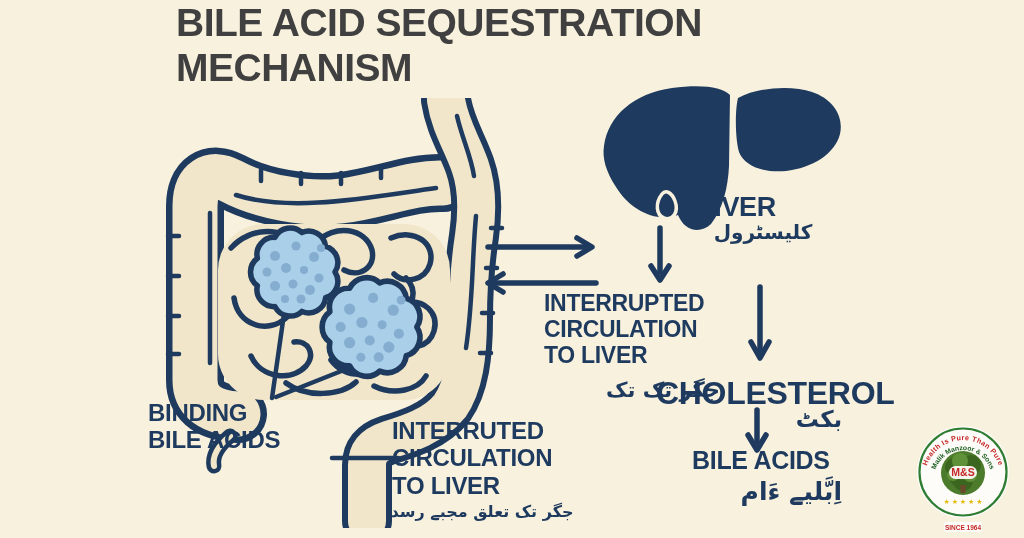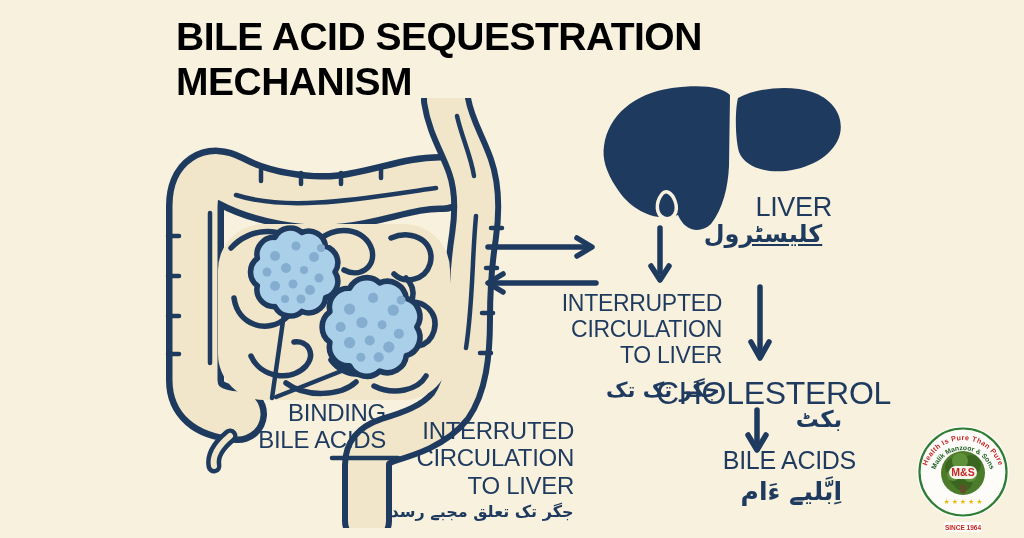--- a/index.html
+++ b/index.html
@@ -2,37 +2,37 @@
 <html><head>
 <meta charset="utf-8">
 <style>
   html,body { margin:0; padding:0; }
   .canvas {
     position:relative; width:1024px; height:538px;
     background:#f8f1de; overflow:hidden;
     font-family:"Liberation Sans","DejaVu Sans",sans-serif;
   }
   .title {
-    position:absolute; left:176px; top:14px; margin:0;
+    position:absolute; left:176px; top:0; margin:0;
     font-size:39px; line-height:1.16; letter-spacing:-0.5px;
-    font-weight:bold; color:#000000;
+    font-weight:bold; color:#404040;
   }
   .title span { display:block; }
   .lbl {
-    position:absolute; color:#1e3a5e; font-weight:normal;
-    text-align:right; letter-spacing:-0.3px;
+    position:absolute; color:#1e3a5e; font-weight:bold;
+    text-align:left; letter-spacing:-0.3px;
   }
   .lbl span { display:block; }
   .urdu {
     position:absolute; color:#1e3a5e; font-weight:bold;
     text-align:center; direction:rtl;
     font-family:"DejaVu Sans",sans-serif;
   }
   #lbl-liver  { left:698px; top:192px; width:134px; font-size:27px; }
-  #urdu-liver { left:688px; top:220px; width:150px; font-size:24px;text-decoration:underline; }
+  #urdu-liver { left:688px; top:220px; width:150px; font-size:20px; }
   #lbl-circ-r { left:544px; top:290px; width:178px; font-size:23px; line-height:1.14; }
   #urdu-circ-r{ left:580px; top:378px; width:166px; font-size:21px; }
   #lbl-chol   { left:656px; top:375px; width:182px; font-size:32px; }
   #urdu-chol  { left:784px; top:406px; width:70px;  font-size:23px; }
   #lbl-bile   { left:692px; top:446px; width:164px; font-size:25px; }
   #urdu-bile  { left:692px; top:477px; width:150px; font-size:25px;text-align:right; }
   #lbl-psyl   { left:148px; top:399px; width:238px; font-size:24px; line-height:1.14; }
   #urdu-psyl  { left:122px; top:477px; width:260px; font-size:16px; line-height:1.5; }
   #lbl-circ-b { left:392px; top:417px; width:182px; font-size:24px; line-height:1.14; }
   #urdu-circ-b{ left:382px; top:502px; width:200px; font-size:16px; }

